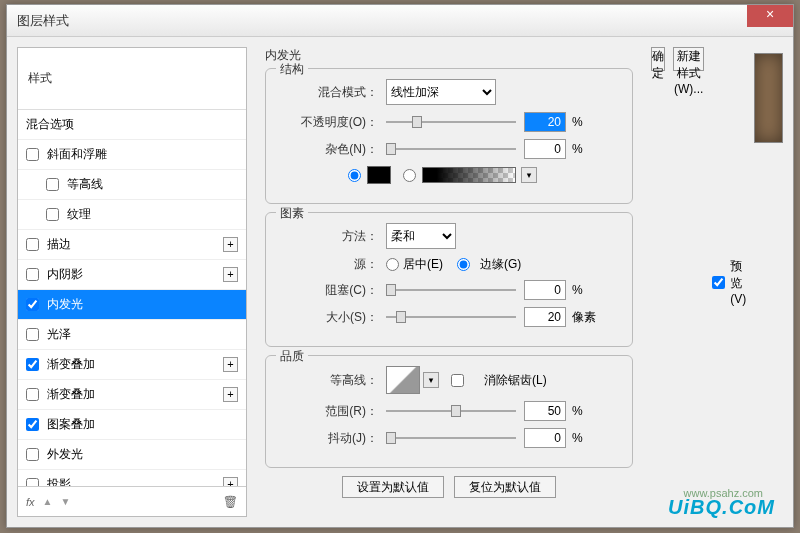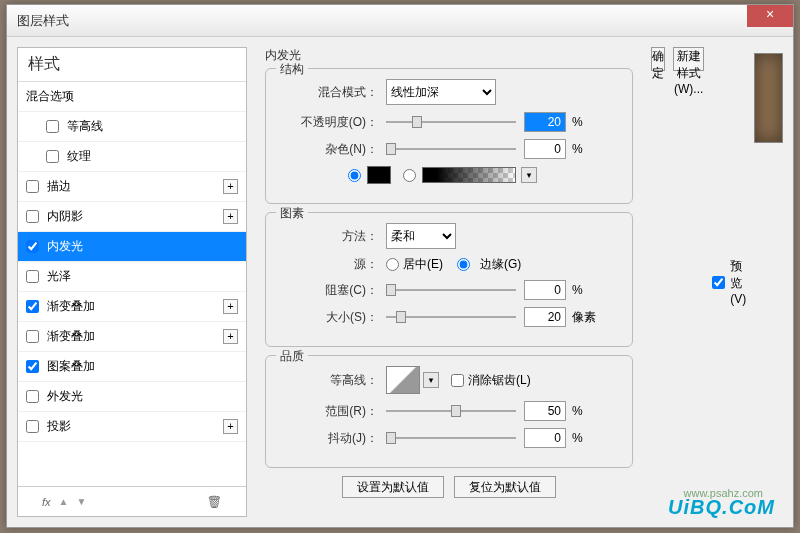--- a/index.html
+++ b/index.html
@@ -3,28 +3,28 @@
 <meta charset="utf-8">
 <style>
 * { box-sizing: border-box; margin: 0; padding: 0; font-family: "Microsoft YaHei", Arial, sans-serif; }
 body { background: #8a7c6e; width: 800px; height: 533px; overflow: hidden; position: relative; }
 .dialog { position: absolute; left: 6px; top: 4px; width: 788px; height: 524px; background: #f0f0f0; border: 1px solid #999; box-shadow: 0 0 8px rgba(0,0,0,0.3); }
 .titlebar { height: 32px; background: linear-gradient(#fdfdfd, #e8e8e8); border-bottom: 1px solid #ccc; display: flex; align-items: center; padding-left: 10px; position: relative; }
 .titlebar-text { font-size: 13px; color: #333; }
 .close-btn { position: absolute; right: 0; top: 0; width: 46px; height: 22px; background: #c75050; color: #fff; text-align: center; line-height: 18px; font-size: 14px; font-family: Arial; cursor: pointer; }
 .body { display: flex; height: calc(100% - 32px); padding: 10px; gap: 10px; }
 .sidebar { width: 230px; background: #fff; border: 1px solid #bbb; display: flex; flex-direction: column; }
-.sidebar-header { padding: 6px 10px; font-size: 16px; color: #333; border-bottom: 1px solid #ddd; }
+.sidebar-header { padding: 22px 10px; font-size: 12px; color: #333; border-bottom: 1px solid #ddd; }
 .style-list { flex: 1; overflow-y: auto; }
 .style-item { display: flex; align-items: center; padding: 6px 8px; font-size: 12px; border-bottom: 1px solid #eee; cursor: pointer; position: relative; }
 .style-item.indent { padding-left: 28px; }
 .style-item.selected { background: #0a84ff; color: #fff; }
 .style-item input[type=checkbox] { margin-right: 8px; width: 13px; height: 13px; }
 .plus-box { position: absolute; right: 8px; width: 15px; height: 15px; border: 1px solid #999; background: #f8f8f8; text-align: center; line-height: 13px; font-size: 11px; cursor: pointer; }
-.sidebar-footer { height: 30px; border-top: 1px solid #ccc; display: flex; align-items: center; padding: 0 24px; gap: 8px; }
+.sidebar-footer { height: 30px; border-top: 1px solid #ccc; display: flex; align-items: center; padding: 0 8px; gap: 8px; }
 .fx-icon { font-style: italic; font-size: 11px; color: #666; }
 .arrow-icon { font-size: 10px; color: #999; cursor: pointer; }
 .trash-icon { margin-left: auto; font-size: 12px; color: #666; cursor: pointer; }
 .center { flex: 1; padding: 0 8px; }
 .center-title { font-size: 12px; margin-bottom: 4px; color: #333; }
 .group { border: 1px solid #bbb; border-radius: 6px; padding: 10px 12px 12px; margin-bottom: 8px; position: relative; }
 .group-title { position: absolute; top: -8px; left: 10px; background: #f0f0f0; padding: 0 4px; font-size: 12px; color: #333; }
 .row { display: flex; align-items: center; margin-bottom: 7px; font-size: 12px; }
 .row-label { width: 100px; text-align: right; margin-right: 8px; color: #333; }
 .slider { flex: 1; max-width: 130px; height: 16px; position: relative; margin-right: 8px; }
@@ -56,20 +56,24 @@
     <div class="close-btn">×</div>
   </div>
   <div class="body">
 
     <div class="sidebar">
       <div class="sidebar-header">样式</div>
       <div class="style-list" id="style-list">
           <div class="style-item">
             <span>混合选项</span>
           </div>
+          <div class="style-item">
+            <input type="checkbox" style="">
+            <span>斜面和浮雕</span>
+          </div>
           <div class="style-item indent">
             <input type="checkbox" style="">
             <span>等高线</span>
           </div>
           <div class="style-item indent">
             <input type="checkbox" style="">
             <span>纹理</span>
           </div>
           <div class="style-item">
             <input type="checkbox" style="">
@@ -190,21 +194,21 @@
         </div>
       </div>
 
       <div class="group">
         <span class="group-title">品质</span>
         <div class="row">
           <span class="row-label">等高线：</span>
           <div class="contour-box"></div>
           <div class="dropdown-arrow">▾</div>
           <input type="checkbox" style="margin-left: 12px;">
-          <span style="margin-left:4px">消除锯齿(L)</span>
+          <span style="margin-left:20px">消除锯齿(L)</span>
         </div>
         <div class="row">
           <span class="row-label">范围(R)：</span>
           <div class="slider">
               <div class="slider-track"></div>
               <div class="slider-thumb" style="left:50%"></div>
             </div>
           <input class="num-input" value="50" style="">
           <span class="unit">%</span>
         </div>

